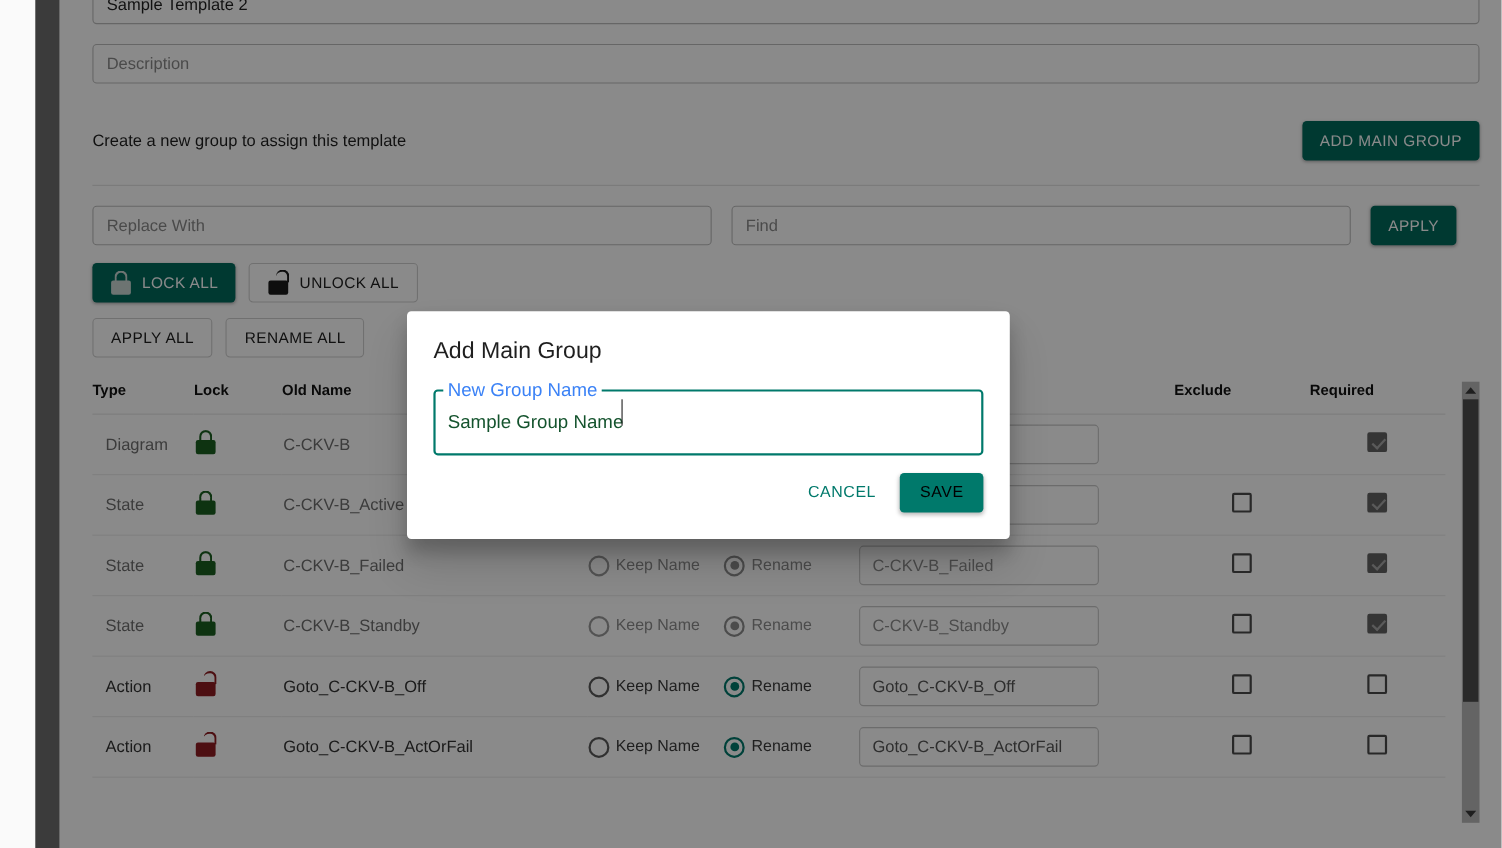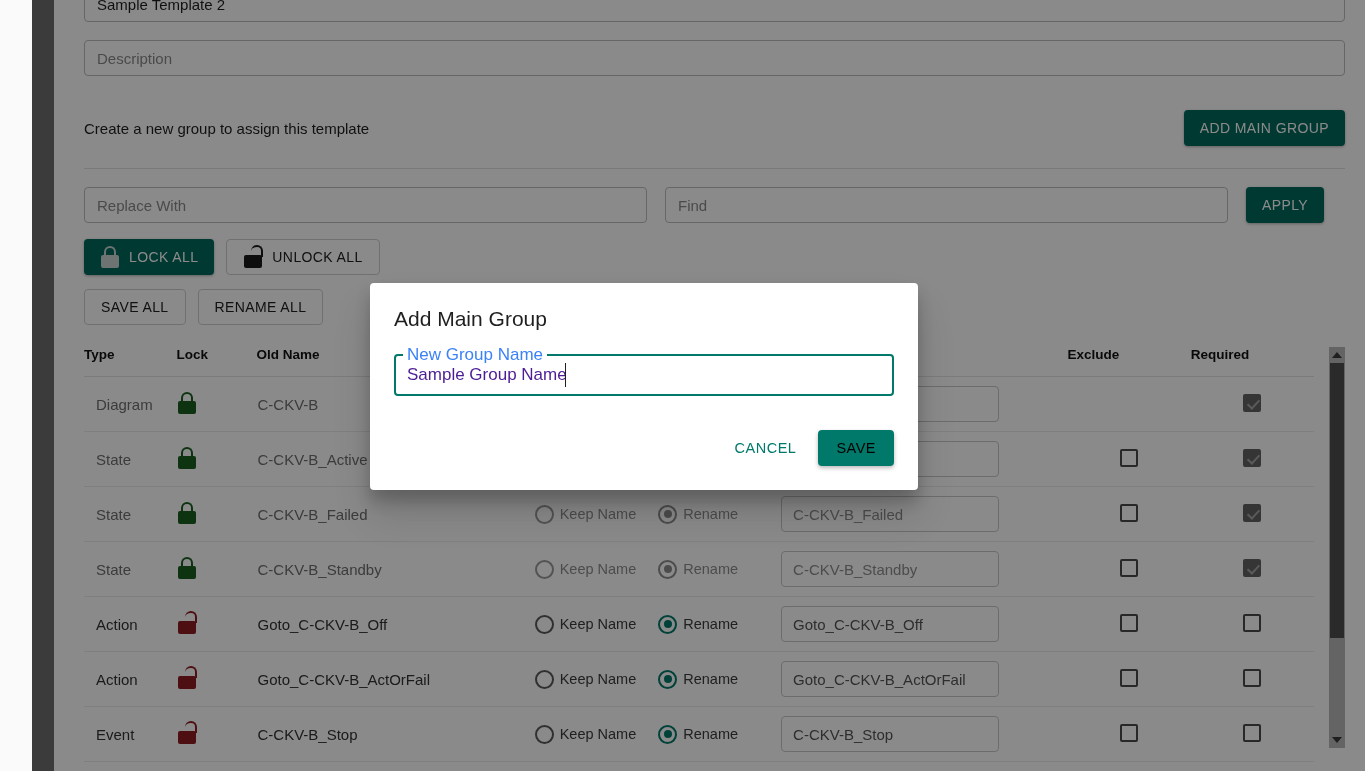--- a/index.html
+++ b/index.html
@@ -299,26 +299,26 @@
     line-height: 1.3;
   }
   .dialog-body { padding: 22px 24px 0 24px; }
 
   .outlined {
     position: relative;
     height: 42px;
   }
   .outlined .ofield {
     width: 100%;
-    height: 42px;
+    height: 60px;
     border: 2px solid #00796b;
     border-radius: 4px;
     font-family: "Liberation Sans", sans-serif;
     font-size: 17px;
-    color: #4c1d95;
+    color: #14532d;
     padding: 0 11px;
     outline: none;
     background: transparent;
     caret-color: #1f1f1f;
   }
   .outlined .olabel {
     position: absolute;
     left: 9px; top: -8px;
     background: #ffffff;
     padding: 0 4px;
@@ -404,21 +404,21 @@
         <button class="btn btn-outline btn-icon">
           <span class="lock-ico lock-open" style="color:#1a1a1a">
             <span class="shackle" style="border-color:#1a1a1a"></span>
             <span class="body" style="background:#1a1a1a"></span>
           </span>
           <span>UNLOCK ALL</span>
         </button>
       </div>
 
       <div class="keep-row">
-        <button class="btn btn-outline">SAVE ALL</button>
+        <button class="btn btn-outline">APPLY ALL</button>
         <button class="btn btn-outline">RENAME ALL</button>
       </div>
 
       <div class="table-wrap">
         <table class="grid">
           <thead>
             <tr>
               <th class="c-type">Type</th>
               <th class="c-lock">Lock</th>
               <th class="c-old">Old Name</th>
@@ -511,36 +511,20 @@
                     <span class="radio"></span>
                     <span class="radio-label">Keep Name</span>
                     <span class="radio on"></span>
                     <span class="radio-label">Rename</span>
                   </div>
                 </td>
                 <td class="c-new"><input class="inline-field" readonly="" value="Goto_C-CKV-B_ActOrFail" style=""></td>
                 <td class="c-exclude"><span class="cbox"></span></td>
                 <td class="c-required"><span class="cbox"></span></td>
               </tr>
-              <tr>
-                <td class="c-type cell-pad-type">Event</td>
-                <td class="c-lock"><span class="lock-ico lock-open"><span class="shackle"></span><span class="body"></span></span></td>
-                <td class="c-old">C-CKV-B_Stop</td>
-                <td class="c-mode">
-                  <div class="mode-group">
-                    <span class="radio"></span>
-                    <span class="radio-label">Keep Name</span>
-                    <span class="radio on"></span>
-                    <span class="radio-label">Rename</span>
-                  </div>
-                </td>
-                <td class="c-new"><input class="inline-field" readonly="" value="C-CKV-B_Stop" style=""></td>
-                <td class="c-exclude"><span class="cbox"></span></td>
-                <td class="c-required"><span class="cbox"></span></td>
-              </tr>
             </tbody>
         </table>
 
         <div class="vscroll">
           <div class="arr up">
               <span class="tri up"></span>
             </div>
           <div class="thumb"></div>
           <div class="arr down">
               <span class="tri down"></span>

